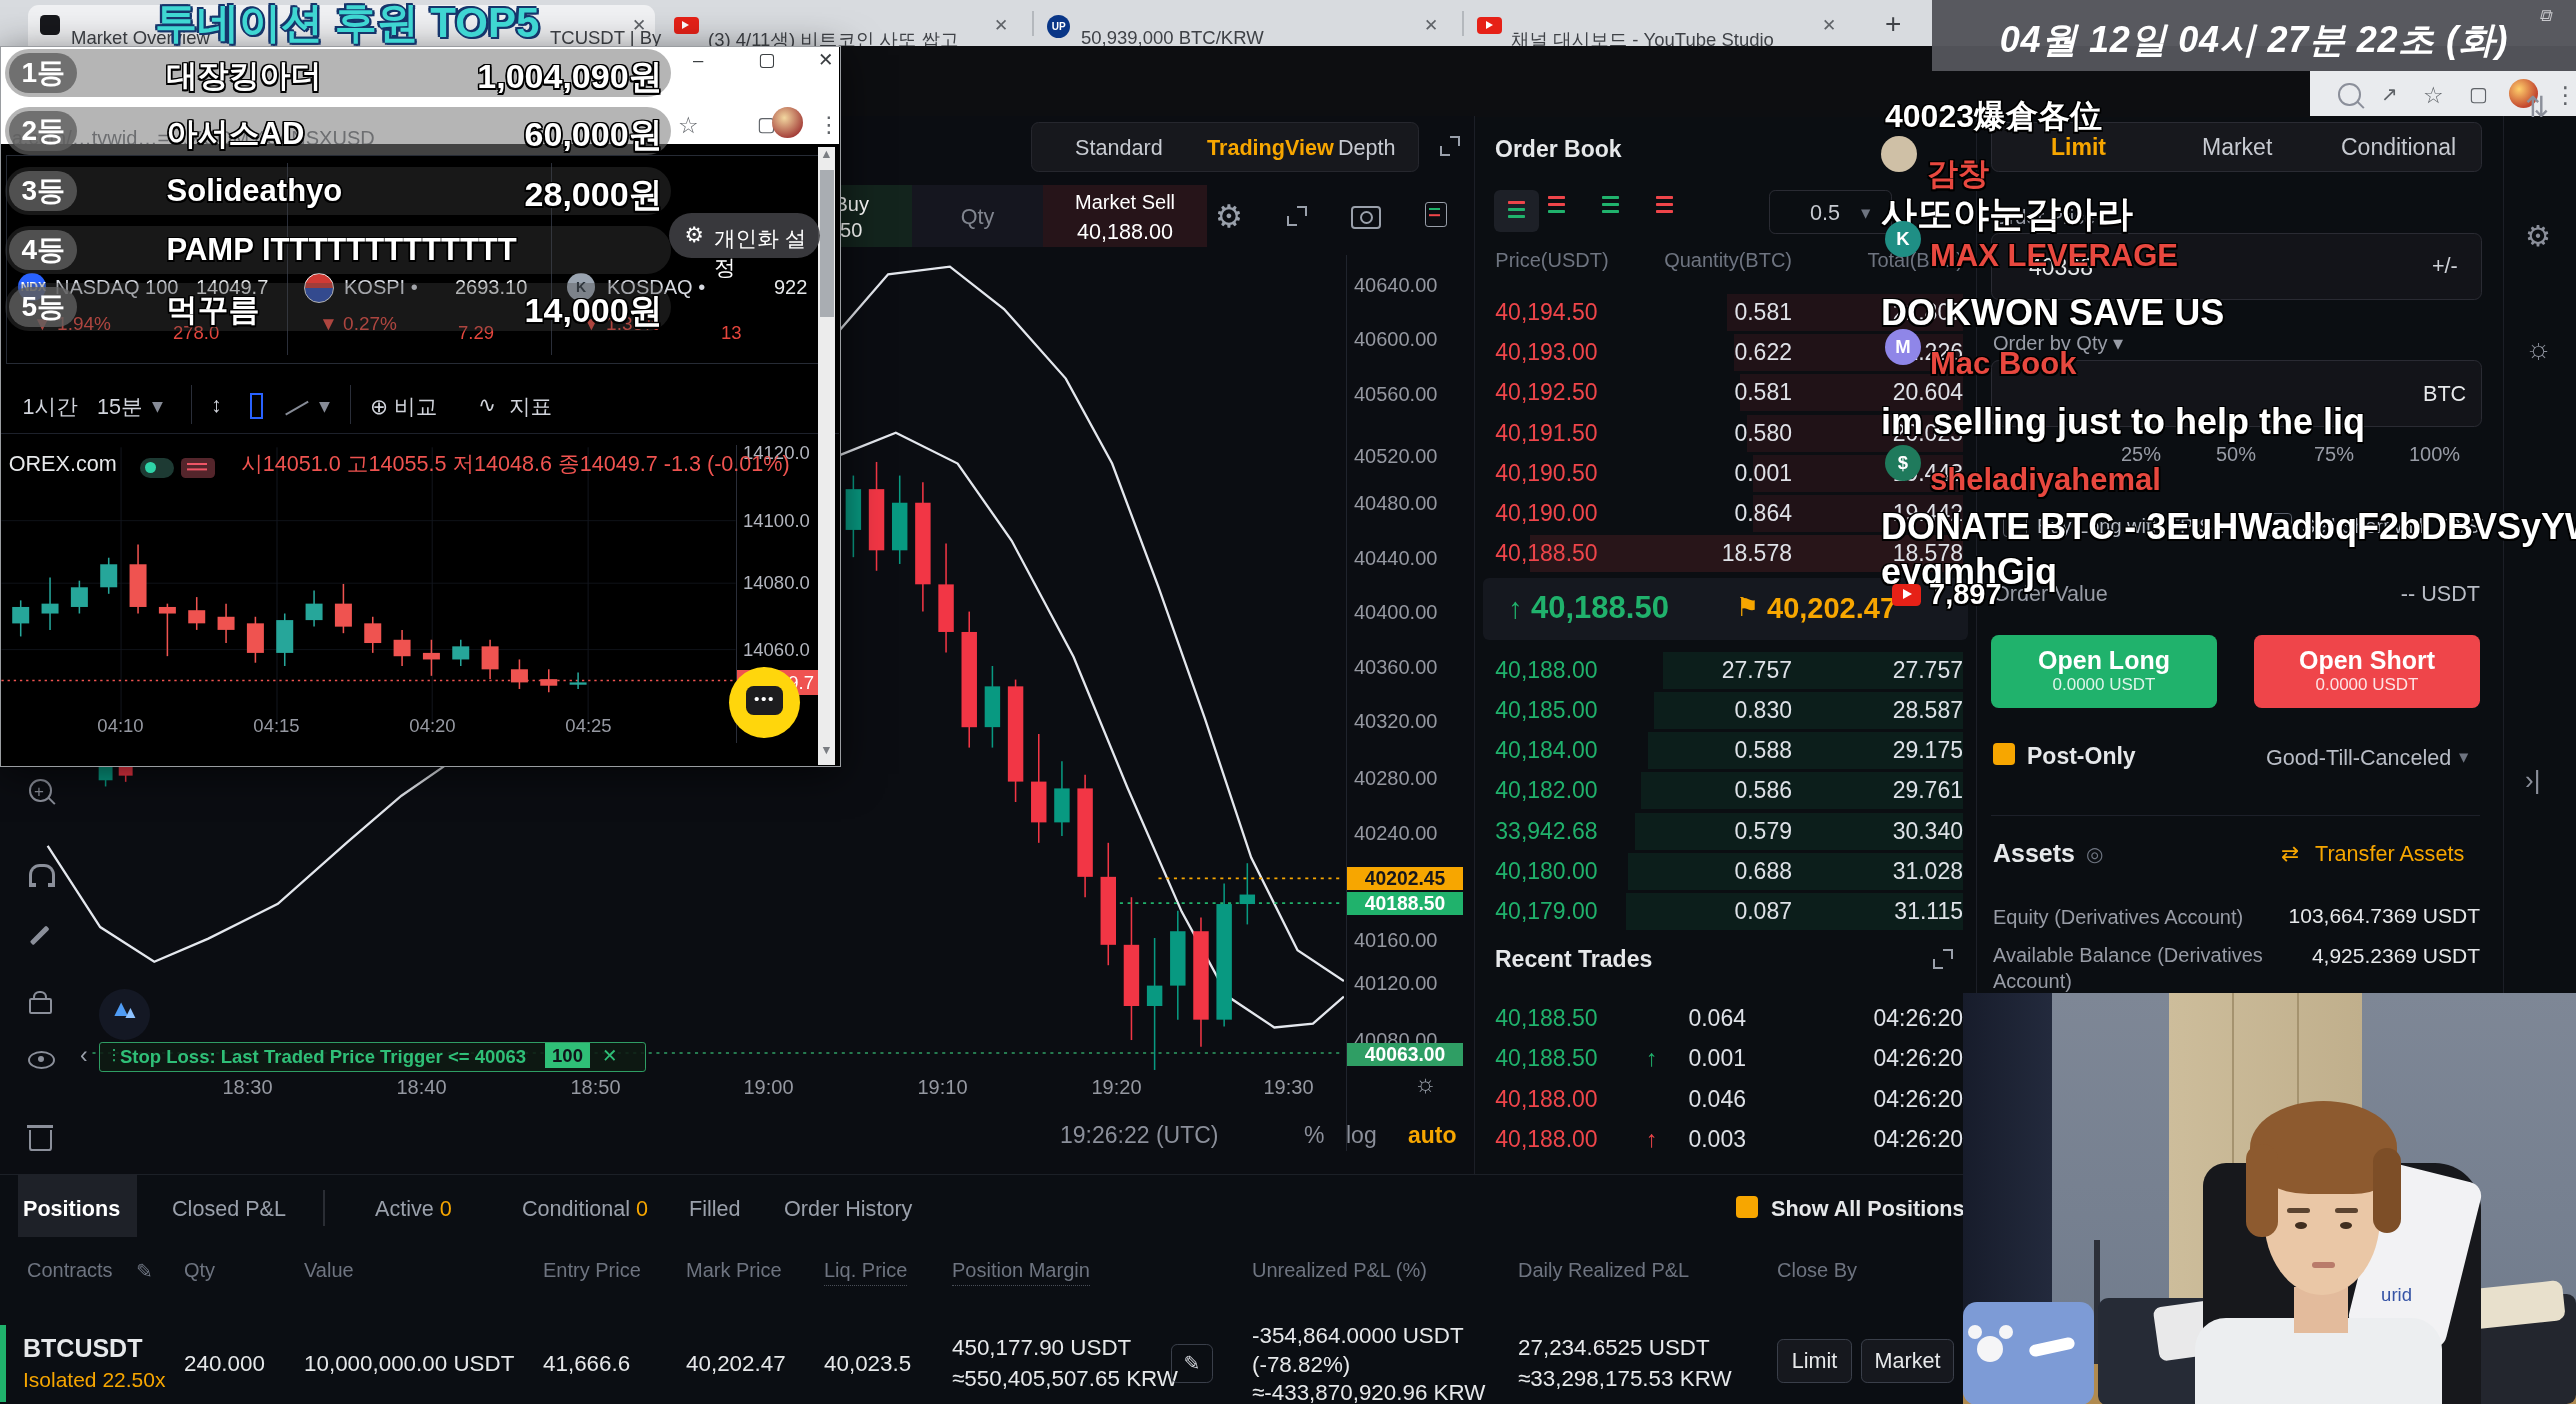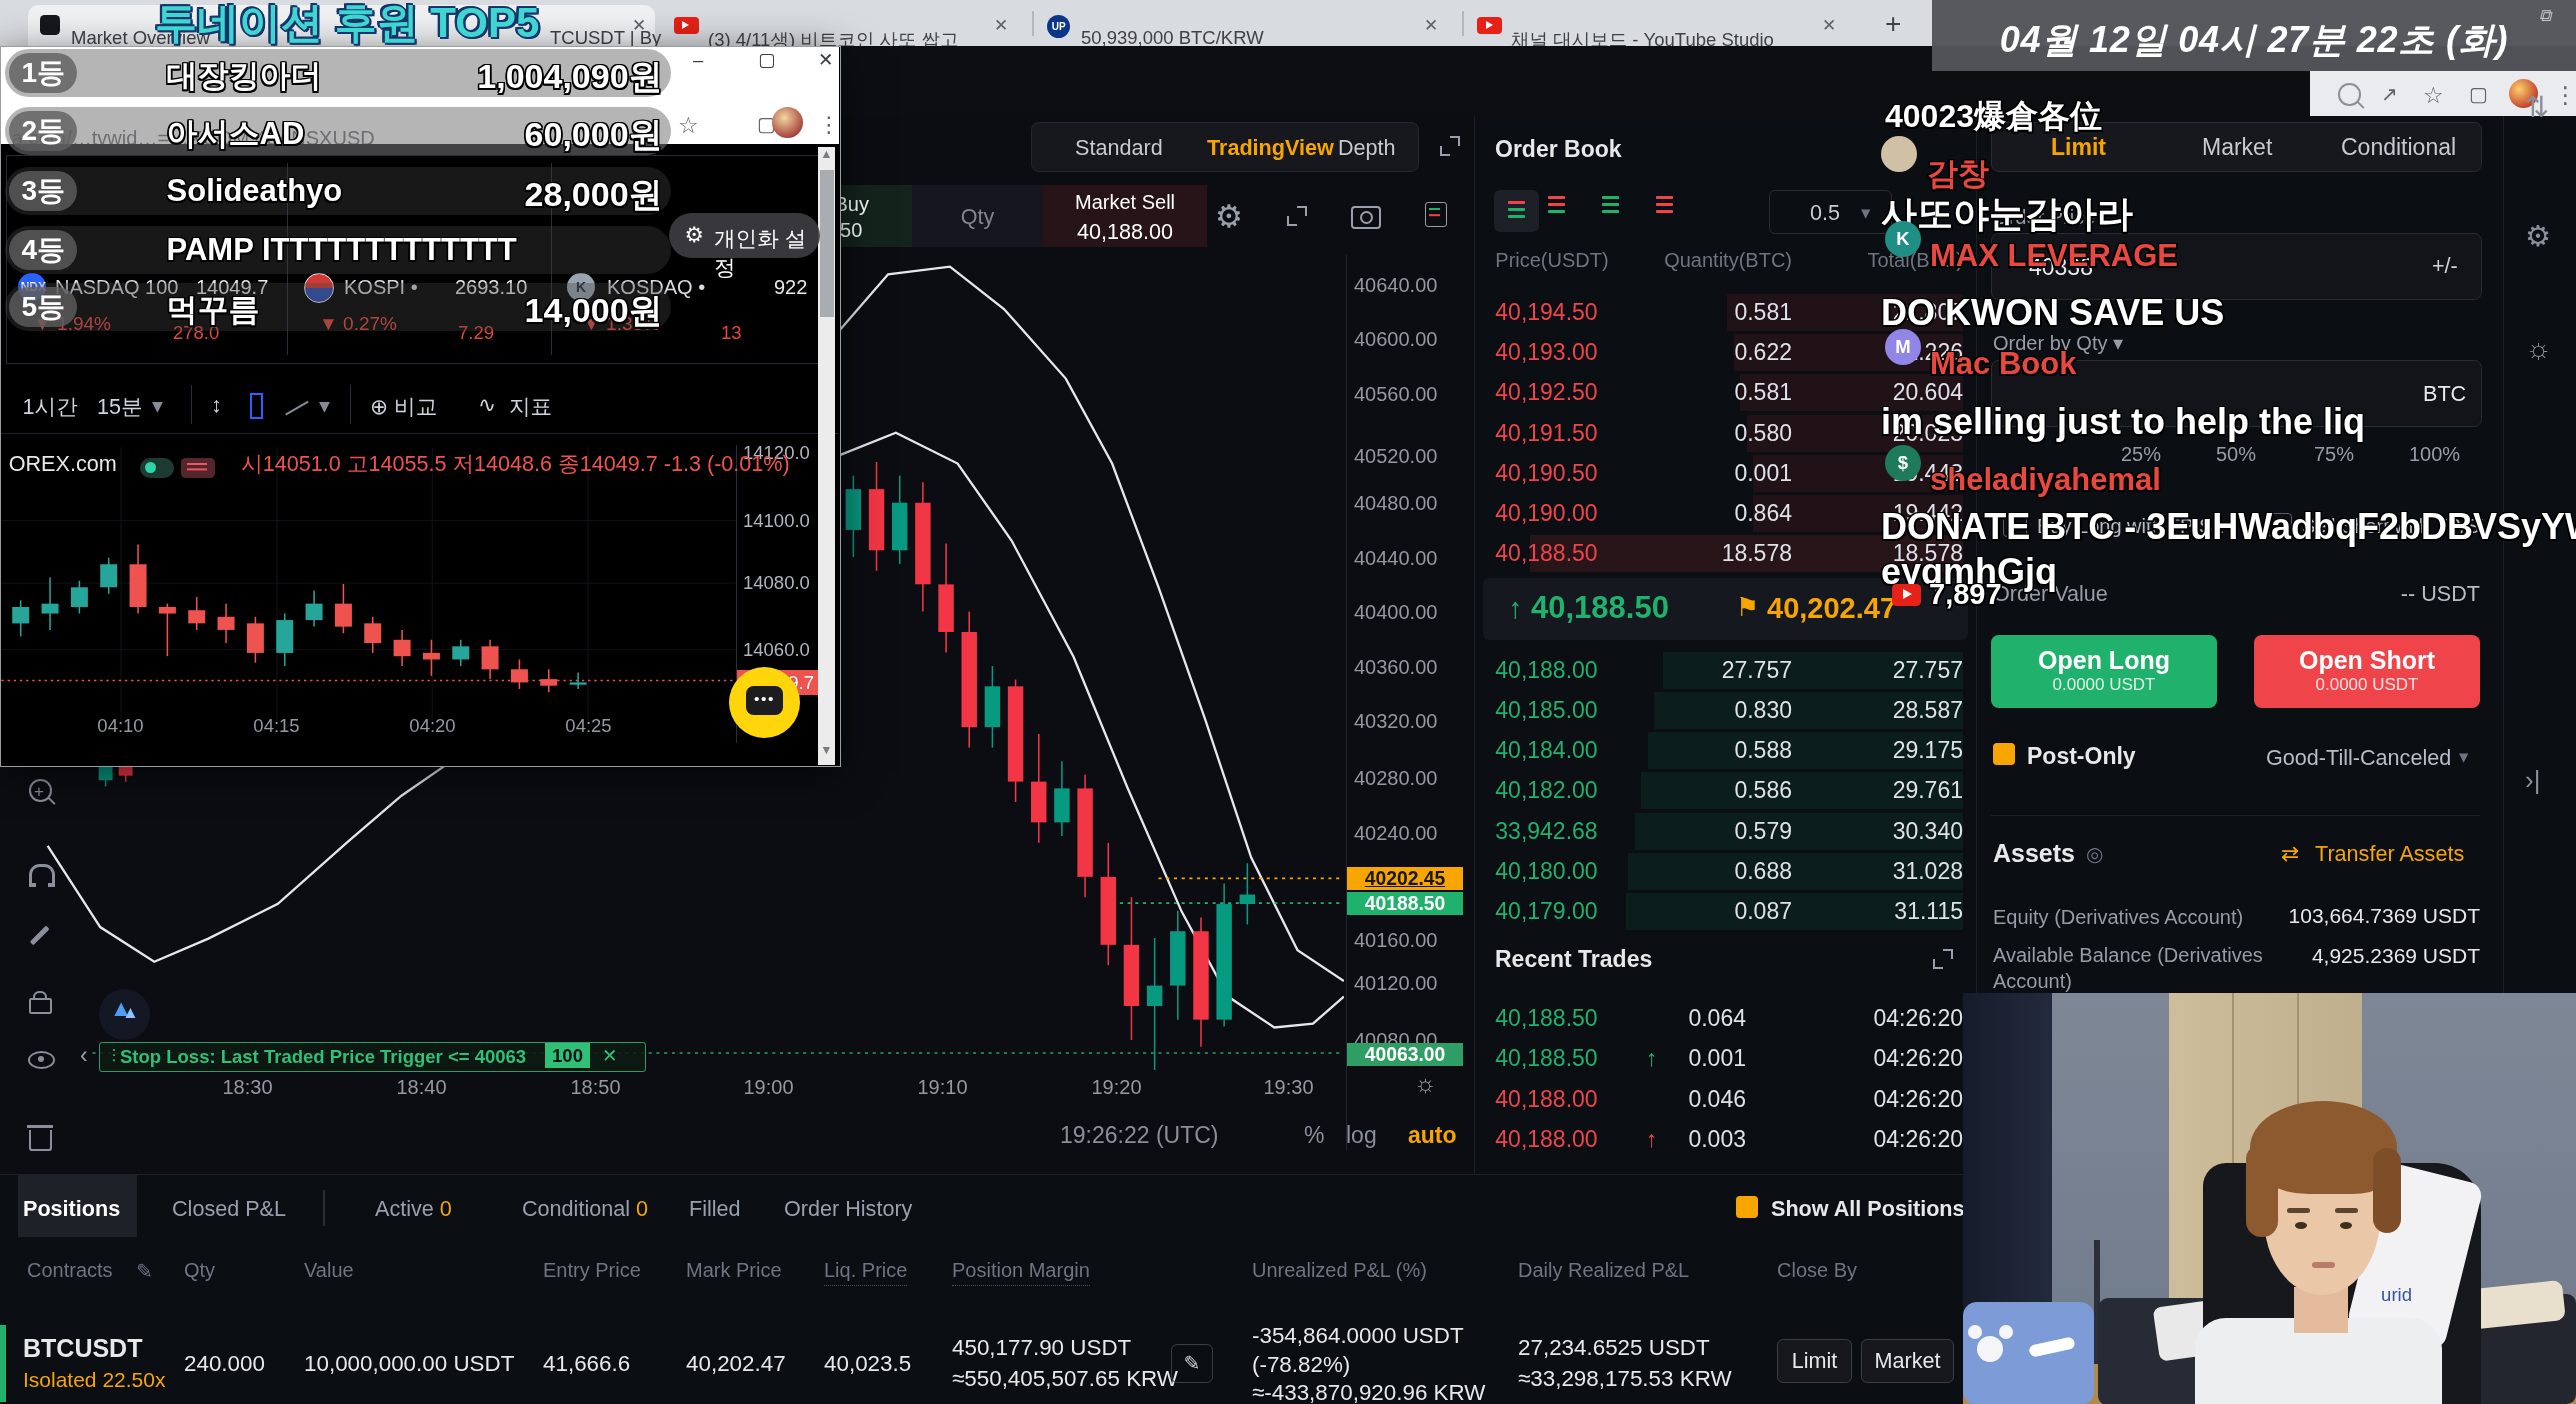--- a/index.html
+++ b/index.html
@@ -246,21 +246,21 @@
       <div class="a axl" style="top:547px;">40440.00</div>
       <div class="a axl" style="top:601px;">40400.00</div>
       <div class="a axl" style="top:656px;">40360.00</div>
       <div class="a axl" style="top:710px;">40320.00</div>
       <div class="a axl" style="top:767px;">40280.00</div>
       <div class="a axl" style="top:822px;">40240.00</div>
       <div class="a axl" style="top:929px;">40160.00</div>
       <div class="a axl" style="top:972px;">40120.00</div>
       <div class="a axl" style="top:1029px;">40080.00</div>
     </div>
-  <div class="a axbox" style="top:867px;background:#f7a600;color:#16171b;text-decoration:underline;">40202.45</div>
+  <div class="a axbox" style="top:867px;background:#f7a600;color:#16171b;">40202.45</div>
   <div class="a axbox" style="top:892px;background:#20b26c;color:#fff;">40188.50</div>
   <div class="a axbox" style="top:1043px;background:#2f9e64;color:#fff;">40063.00</div>
 
   <div id="mainTimes">
       <div class="a mtime" style="left:201px;">18:30</div>
       <div class="a mtime" style="left:375px;">18:40</div>
       <div class="a mtime" style="left:549px;">18:50</div>
       <div class="a mtime" style="left:722px;">19:00</div>
       <div class="a mtime" style="left:896px;">19:10</div>
       <div class="a mtime" style="left:1070px;">19:20</div>

